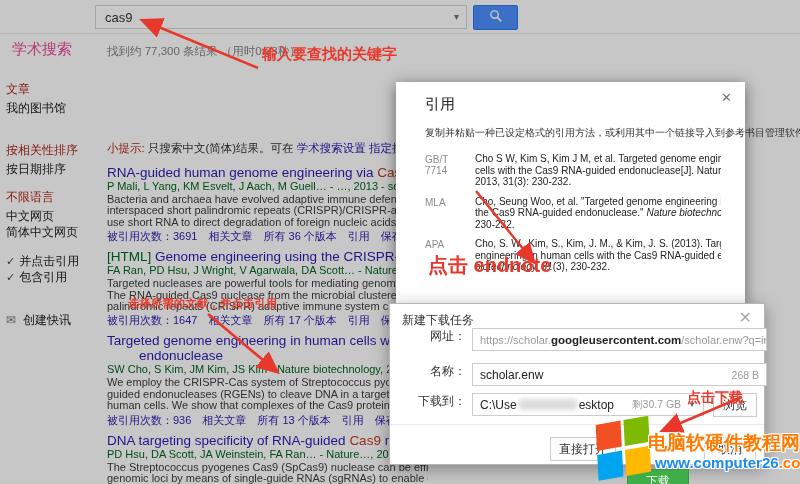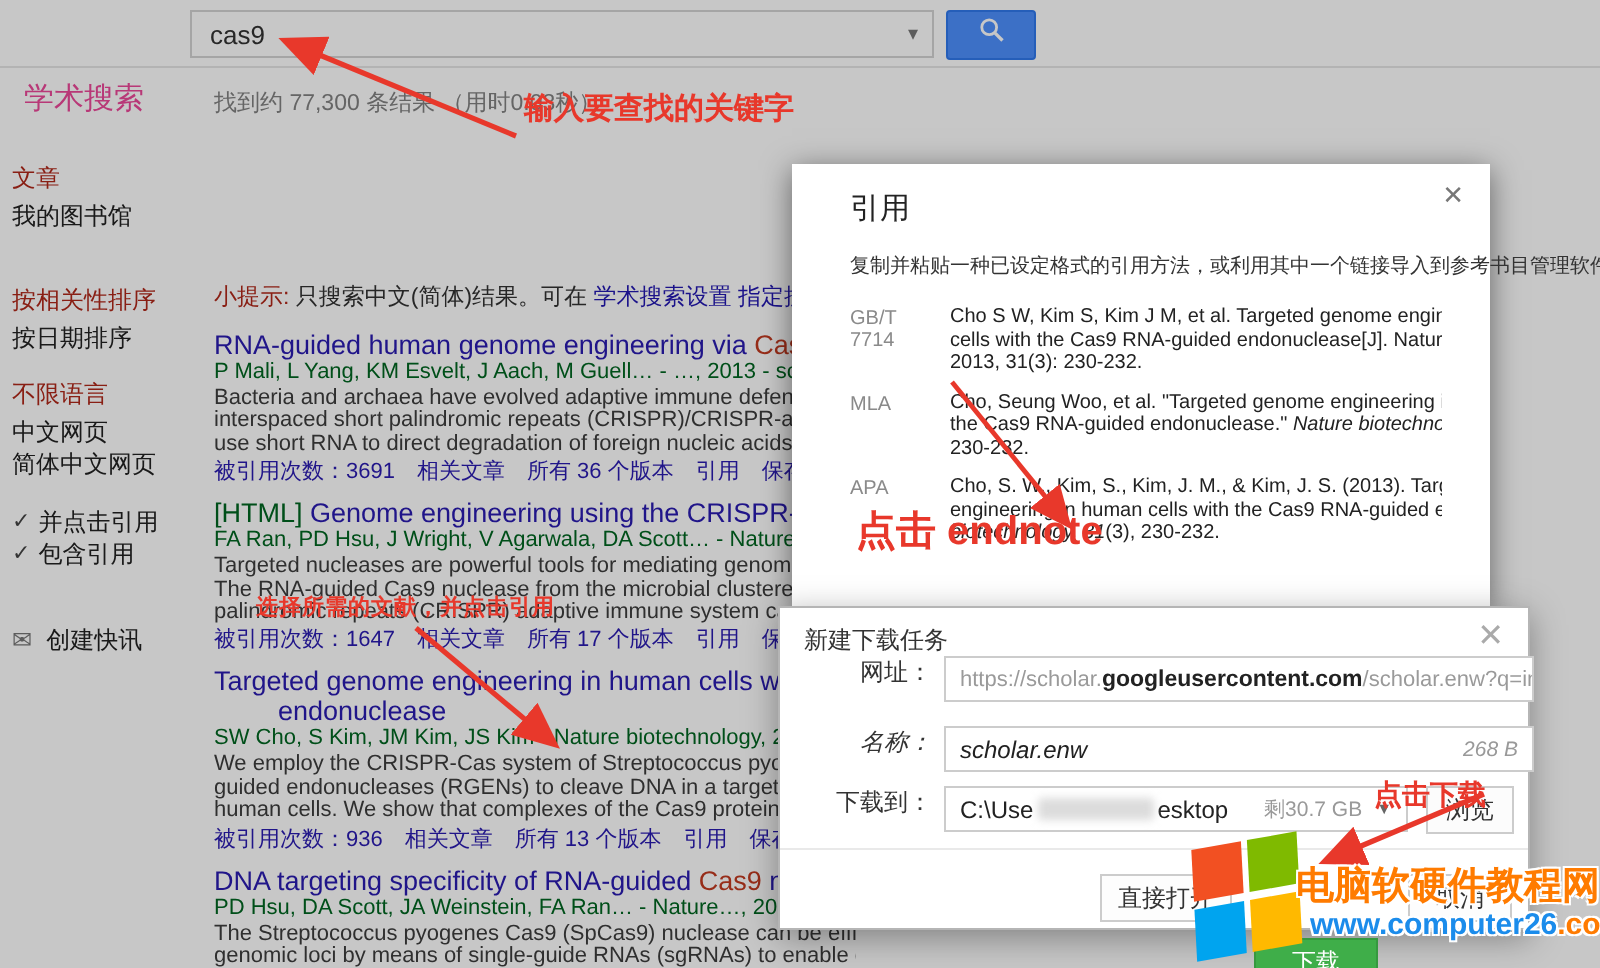--- a/index.html
+++ b/index.html
@@ -252,21 +252,21 @@
 
   <div class="dl-row" style="top:24px;">
     <div class="dl-label">网址：</div>
     <div class="dl-input" style="width:295px;">
       <span class="u-pre">https://scholar.</span>
         <span class="u-dom">googleusercontent.com</span>
         <span class="u-post">/scholar.enw?q=inf</span>
     </div>
   </div>
 
-  <div class="dl-row" style="top:59px;font-style:italic;">
+  <div class="dl-row" style="top:59px;">
     <div class="dl-label">名称：</div>
     <div class="dl-input" style="width:295px;">
       <span class="dl-name">scholar.enw</span>
       <span class="dl-size">268 B</span>
     </div>
   </div>
 
   <div class="dl-row" style="top:89px;">
     <div class="dl-label">下载到：</div>
     <div class="dl-input" style="width:232px;">

